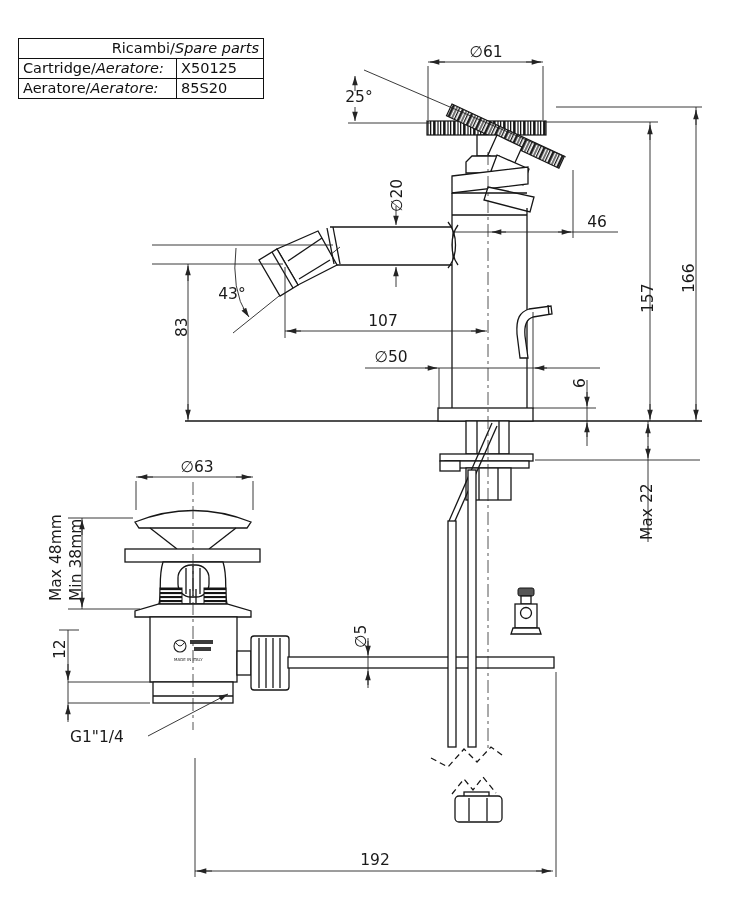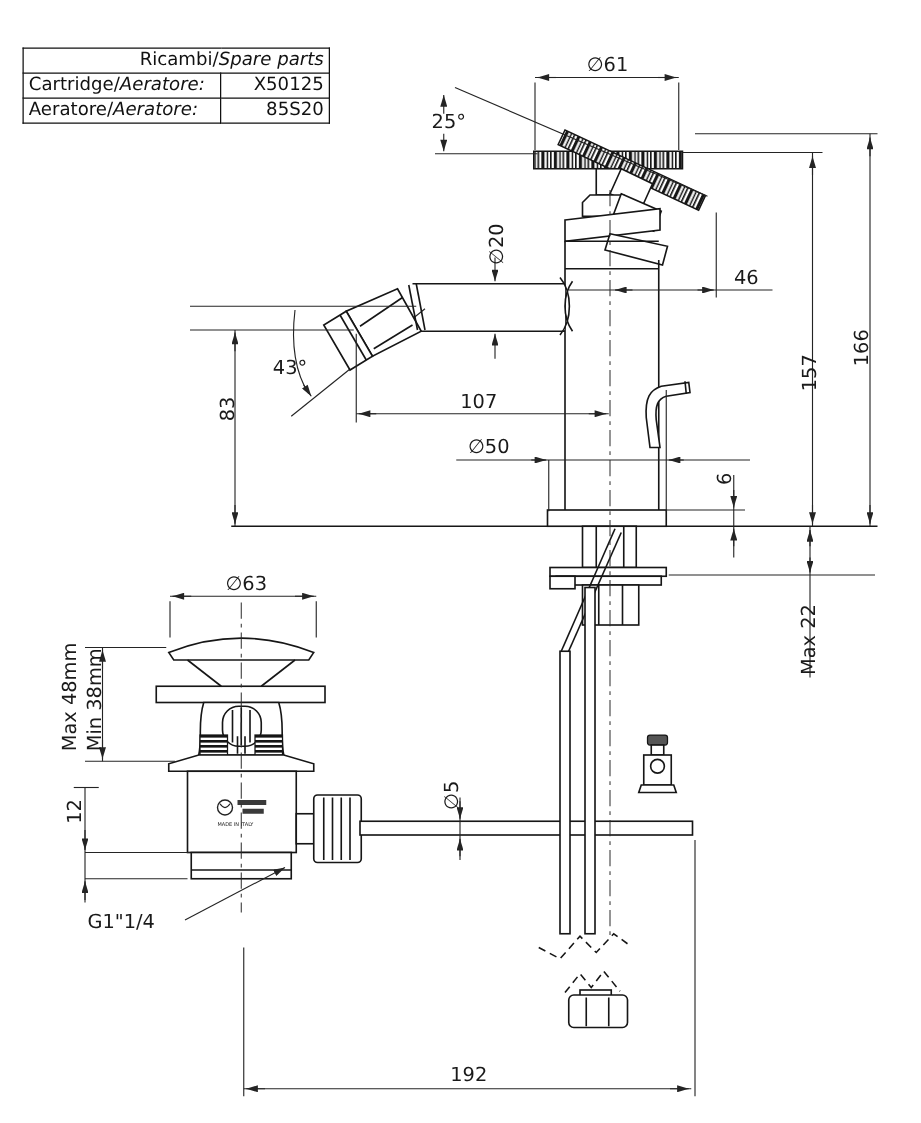--- a/index.html
+++ b/index.html
@@ -4,21 +4,21 @@
 <style>
   html,body{margin:0;padding:0;}
   body{width:737px;height:898px;position:relative;background:#ffffff;
        font-family:"DejaVu Sans","Liberation Sans",sans-serif;color:#111;}
   .stage{position:absolute;left:0;top:0;width:737px;height:898px;}
   
   .parts-table{position:absolute;left:18px;top:38px;width:246px;border:1.8px solid #111;
       border-collapse:collapse;font-size:14.5px;line-height:1;background:#fff;}
   .parts-table td{border:1.6px solid #111;padding:2px 4px;height:15px;white-space:nowrap;}
   .pt-head{text-align:right;}
-  .pt-val{text-align:right;width:78px;}
+  .pt-val{text-align:left;width:78px;}
   .it{font-style:italic;}
   svg text{font-family:"DejaVu Sans","Liberation Sans",sans-serif;font-size:15.5px;fill:#1a1a1a;}
   svg text.tiny{font-size:4px;fill:#222;}
   .part{stroke:#161616;stroke-width:1.3;fill:none;}
   .partw{stroke:#161616;stroke-width:1.3;fill:#ffffff;}
   .dim{stroke:#242424;stroke-width:0.9;fill:none;}
   .cl{stroke:#2a2a2a;stroke-width:0.8;fill:none;stroke-dasharray:13 4 3 4;}
   .brk{stroke:#161616;stroke-width:1.25;fill:none;stroke-dasharray:6 4;}
 </style>
 </head>

